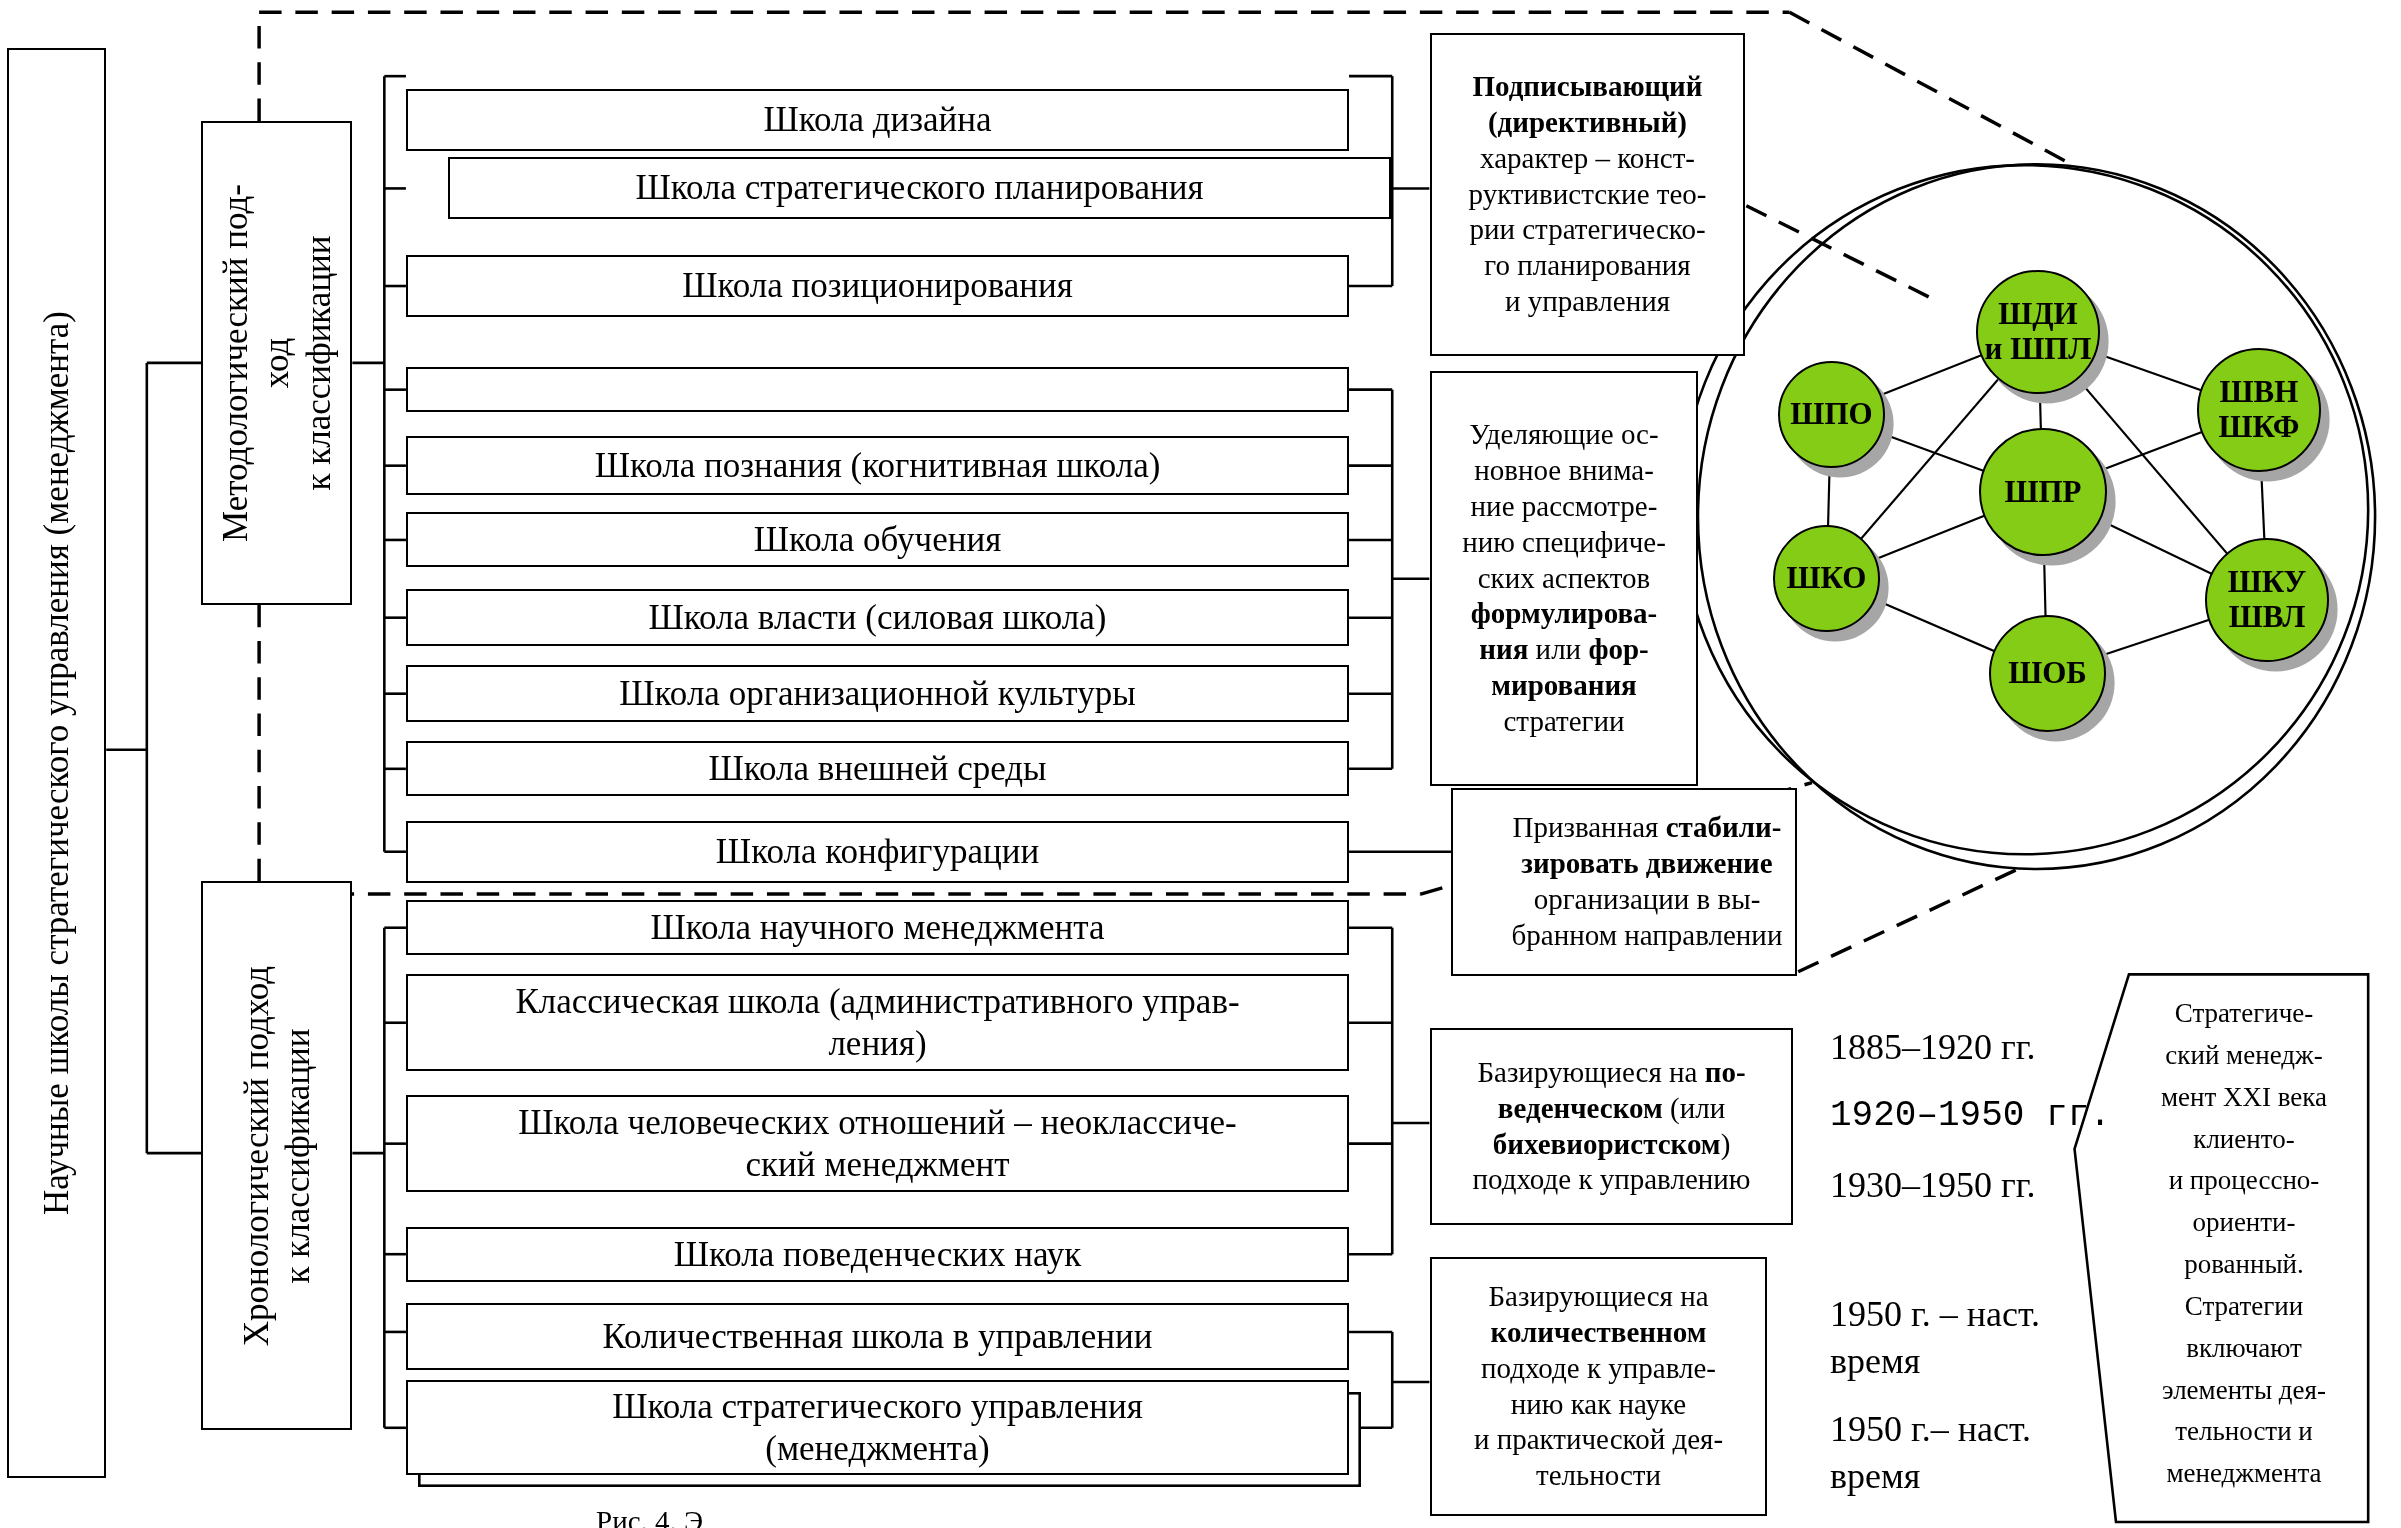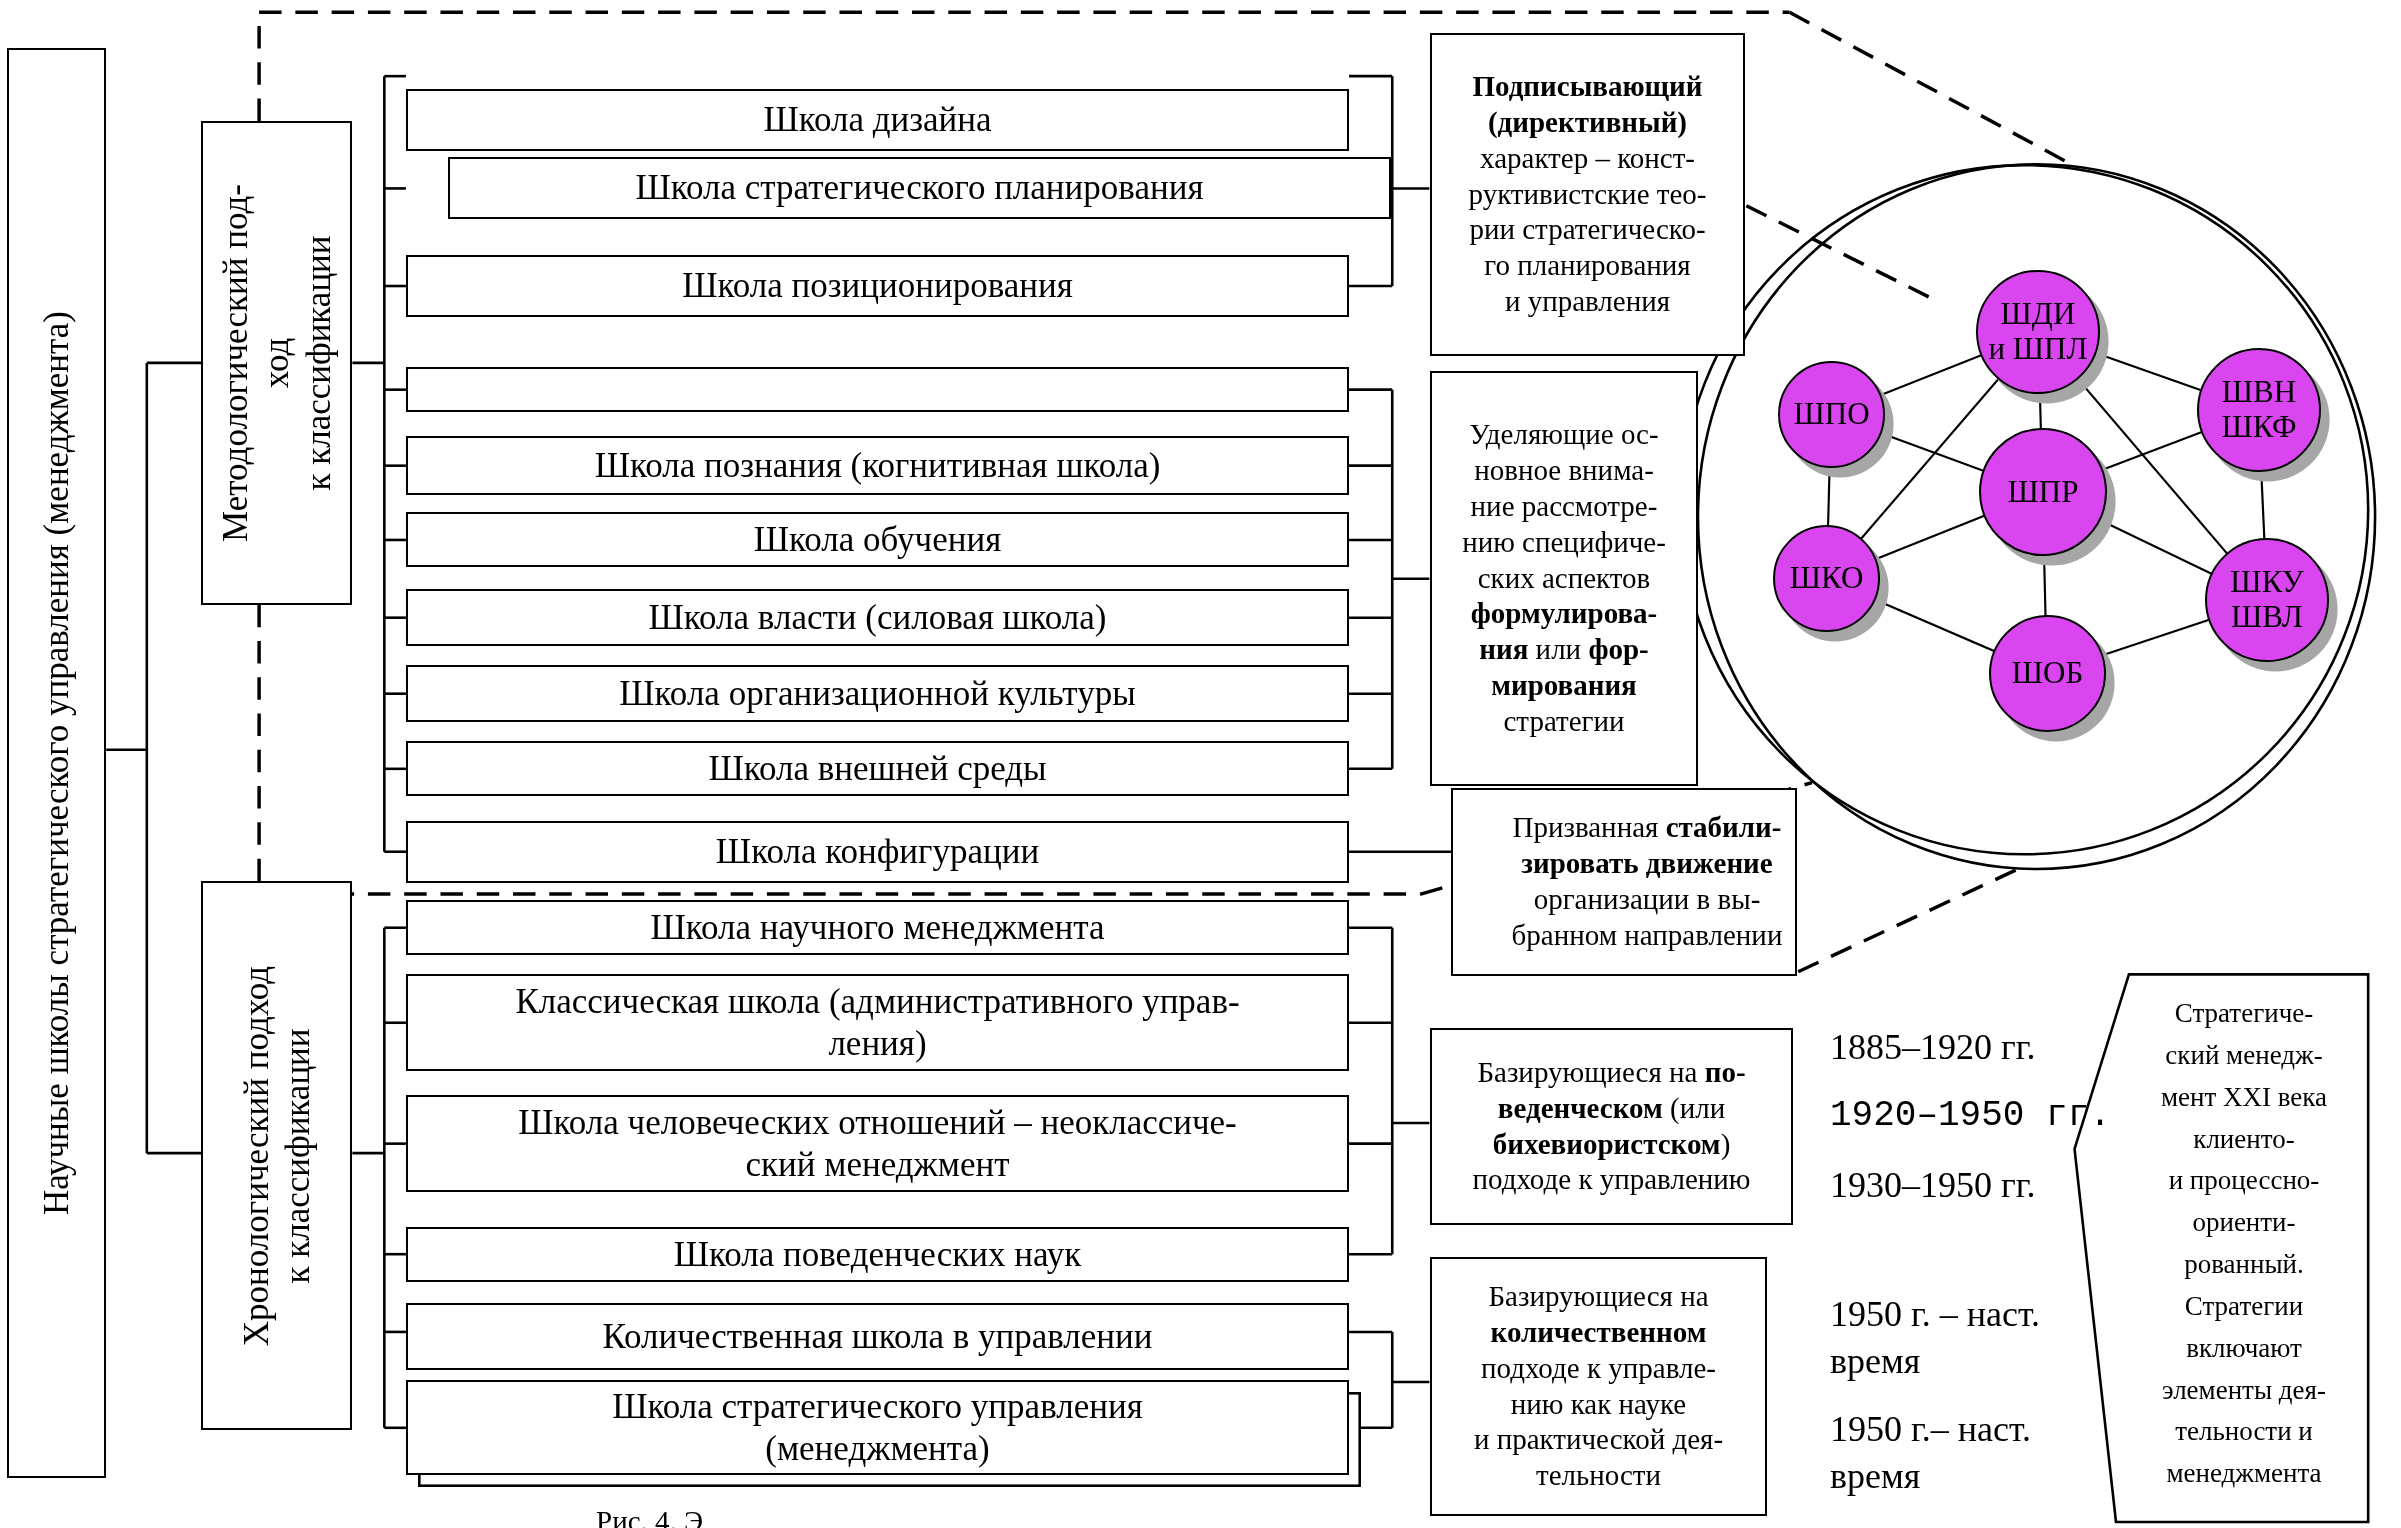--- a/index.html
+++ b/index.html
@@ -9,23 +9,23 @@
   .box{position:absolute;border:2.6px solid #000;background:#fff;box-sizing:border-box;z-index:2;
        display:flex;align-items:center;justify-content:center;text-align:center;}
   .school{font-size:35px;line-height:1.18;white-space:pre-line;}
   .stack{box-shadow:12px 12px 0 -2.6px #fff,12px 12px 0 0 #000;}
   .ann{font-size:29px;line-height:1.24;}
   .rich{white-space:pre-line;text-align:center;padding:3.5px 7px;}
   .b{font-weight:bold;}
   .rot{position:absolute;left:50%;top:50%;transform:translate(-50%,-50%) rotate(-90deg);
        text-align:center;white-space:pre-line;font-size:35px;line-height:1.18;}
   .rot.title{font-size:35px;}
-  .circle{position:absolute;border:2.6px solid #000;border-radius:50%;background:#d946ef;box-sizing:border-box;
+  .circle{position:absolute;border:2.6px solid #000;border-radius:50%;background:#84cc16;box-sizing:border-box;
           display:flex;align-items:center;justify-content:center;text-align:center;white-space:pre-line;
-          font-weight:normal;font-size:31px;line-height:1.12;z-index:3;box-shadow:8.6px 9.5px 0 0 #a6a6a6;}
+          font-weight:bold;font-size:31px;line-height:1.12;z-index:3;box-shadow:8.6px 9.5px 0 0 #a6a6a6;}
   .date{position:absolute;font-size:36px;line-height:1.3;white-space:pre-line;z-index:2;}
   .banner-text{position:absolute;font-size:27px;line-height:1.55;text-align:center;white-space:pre-line;z-index:2;}
   .caption{position:absolute;font-size:29px;z-index:2;}
 </style>
 </head>
 <body>
 
 <div id="canvas">
 
   <svg class="lines" width="2401" height="1529" viewBox="0 0 2780 1770">

